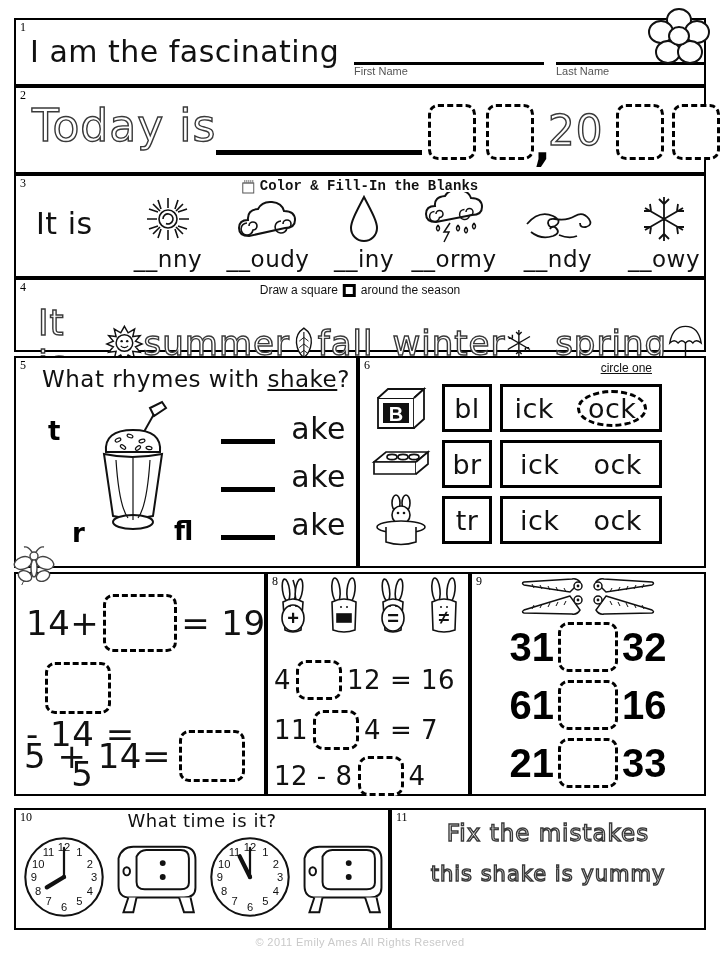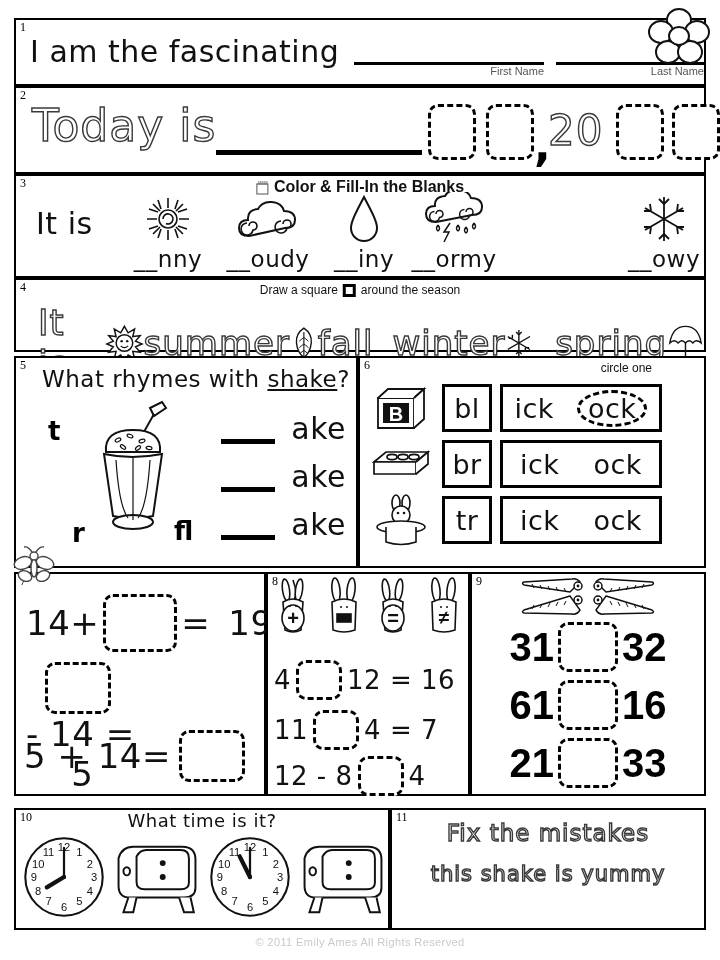--- a/index.html
+++ b/index.html
@@ -45,37 +45,37 @@
     background: #fff;
   }
   .solidbox { border: 3px solid #000; background: #fff; display: flex;
               align-items: center; justify-content: center; }
 
   
   #sec1 { left: 14px; top: 18px; width: 692px; height: 68px; }
   #sec1 .stmt { position: absolute; left: 14px; top: 14px; font-size: 30px; }
   #sec1 .nameline { position: absolute; border-bottom: 3px solid #000; }
   #sec1 .nlabel { position: absolute; font-size: 11px; color: #555;
-                  font-family: "Liberation Sans", sans-serif; text-align: right; }
+                  font-family: "Liberation Sans", sans-serif; text-align: left; }
   .flower { position: absolute; right: -6px; top: -12px; width: 62px; height: 58px; }
 
   
   #sec2 { left: 14px; top: 86px; width: 692px; height: 88px; }
   #sec2 .todayis { position: absolute; left: 16px; top: 12px; font-size: 44px; }
   #sec2 .bigline { position: absolute; left: 200px; top: 62px; width: 206px; height: 0;
                    border-bottom: 5px solid #000; }
   #sec2 .db { position: absolute; top: 16px; width: 48px; height: 56px; }
   #sec2 .comma { position: absolute; font-size: 44px; font-weight: 700; color:#000; }
   #sec2 .twenty { position: absolute; top: 18px; font-size: 42px; }
 
   
   #sec3 { left: 14px; top: 174px; width: 692px; height: 104px; }
   #sec3 .banner { position: absolute; left: 50%; top: 2px; transform: translateX(-50%);
                   display: flex; align-items: center; gap: 5px; }
-  #sec3 .banner .txt { font-family: Liberation Sans, sans-serif; font-size: 16px;
+  #sec3 .banner .txt { font-family: Liberation Mono, monospace; font-size: 14px;
                        font-weight: 600; color: #111; white-space: nowrap; }
   #sec3 .itis { position: absolute; left: 20px; top: 30px; font-size: 30px; }
   .wcell { position: absolute; top: 16px; width: 104px; text-align: center; }
   .wcell .ic { height: 52px; display: flex; align-items: flex-end; justify-content: center; }
   .wcell .wd { font-size: 23px; margin-top: 2px; }
 
   
   #sec4 { left: 14px; top: 278px; width: 692px; height: 74px; }
   #sec4 .inst { position: absolute; left: 50%; top: 3px; transform: translateX(-50%);
                 display: flex; align-items: center; gap: 5px;
@@ -93,21 +93,21 @@
   #sec5 .q u { text-decoration: underline; text-underline-offset: 2px; }
   #sec5 .letter { position: absolute; font-family: "DejaVu Sans", sans-serif;
                   font-weight: 700; font-size: 26px; color: #000; }
   #sec5 .blankrow { position: absolute; right: 10px; display: flex; align-items: flex-end; }
   #sec5 .blankrow .bl { width: 54px; border-bottom: 5px solid #000; height: 26px; }
   #sec5 .blankrow .ak { font-size: 30px; line-height: 1; margin-left: 16px; }
 
   
   #sec6 { left: 358px; top: 356px; width: 348px; height: 212px; }
   #sec6 .circleone { position: absolute; right: 52px; top: 3px;
-                     font-family: "Liberation Sans", sans-serif; font-size: 12px; color:#111; }
+                     font-family: "Liberation Sans", sans-serif; font-size: 12px; color:#111;text-decoration:underline; }
   #sec6 .r { position: absolute; left: 8px; display: flex; align-items: center; gap: 8px; }
   #sec6 .pic { width: 66px; height: 48px; display: flex; align-items: center; justify-content: center; }
   #sec6 .onset { width: 50px; height: 48px; font-size: 27px; }
   #sec6 .rime { width: 162px; height: 48px; display: flex; align-items: center;
                 justify-content: space-around; font-size: 27px; position: relative; }
   #sec6 .circled { border: 3px dashed #000; border-radius: 50%; padding: 0 8px; }
 
   
   #sec7 { left: 14px; top: 572px; width: 252px; height: 224px; }
   #sec7 .eq { position: absolute; display: flex; align-items: center; font-size: 34px; }
@@ -260,20 +260,32 @@
             <path d="M18 33 q-3 4 0 6 q3 -2 0 -6"></path>
             <path d="M38 33 q-3 4 0 6 q3 -2 0 -6"></path>
             <path d="M46 35 q-3 4 0 6 q3 -2 0 -6"></path>
             <path d="M54 31 q-3 4 0 6 q3 -2 0 -6"></path>
           </g>
         </svg>
       </div>
       <div class="wd hand">__ormy</div>
     </div>
 
+    <div class="wcell" style="left:490px;">
+      <div class="ic">
+        <svg width="78" height="40" viewBox="0 0 78 40">
+          <g stroke="#111" stroke-width="1.8" fill="none">
+            <path d="M8 20 q12 -14 26 -8 q10 5 2 10 q-6 3 -7 -3 q0 -5 7 -4 q12 2 20 -3 q8 -5 14 3 q4 6 -3 8 q-6 1 -6 -4"></path>
+            <path d="M12 28 q10 8 22 4 q8 -3 3 -8 q-4 -3 -6 1"></path>
+            <path d="M40 31 q10 4 18 1"></path>
+          </g>
+        </svg>
+      </div>
+      <div class="wd hand">__ndy</div>
+    </div>
 
     <div class="wcell" style="left:596px;">
       <div class="ic">
         <svg width="48" height="50" viewBox="0 0 48 50">
           <g stroke="#111" stroke-width="1.8" fill="none">
             <path d="M24 3 L24 47 M5 14 L43 36 M5 36 L43 14"></path>
             <path d="M24 10 l-5 -5 M24 10 l5 -5 M24 40 l-5 5 M24 40 l5 5"></path>
             <path d="M11 17 l-7 0 M11 17 l-1 -7 M37 33 l7 0 M37 33 l1 7"></path>
             <path d="M11 33 l-7 0 M11 33 l-1 7 M37 17 l7 0 M37 17 l1 -7"></path>
           </g>
@@ -445,21 +457,21 @@
     </div>
   </div>
 
   <div class="panel" id="sec7">
     <span class="qnum">7</span>
 
     <div class="eq" style="left:10px; top:20px;">
       <span class="hand">14+</span>
       <span class="dashbox db" style="margin:0 4px;"></span>
       <span class="hand">=</span>
-      <span class="hand" style="margin-left:18px;">19</span>
+      <span class="hand" style="margin-left:11px;">19</span>
     </div>
 
     <div class="eq" style="left:6px; top:88px;flex-direction:column;">
       <span class="dashbox dbs"></span>
       <span class="hand" style="margin-left:4px;">- 14 =</span>
       <span class="hand" style="margin-left:8px;">5</span>
     </div>
 
     <div class="eq" style="left:8px; top:156px;">
       <span class="hand">5 + 14=</span>

